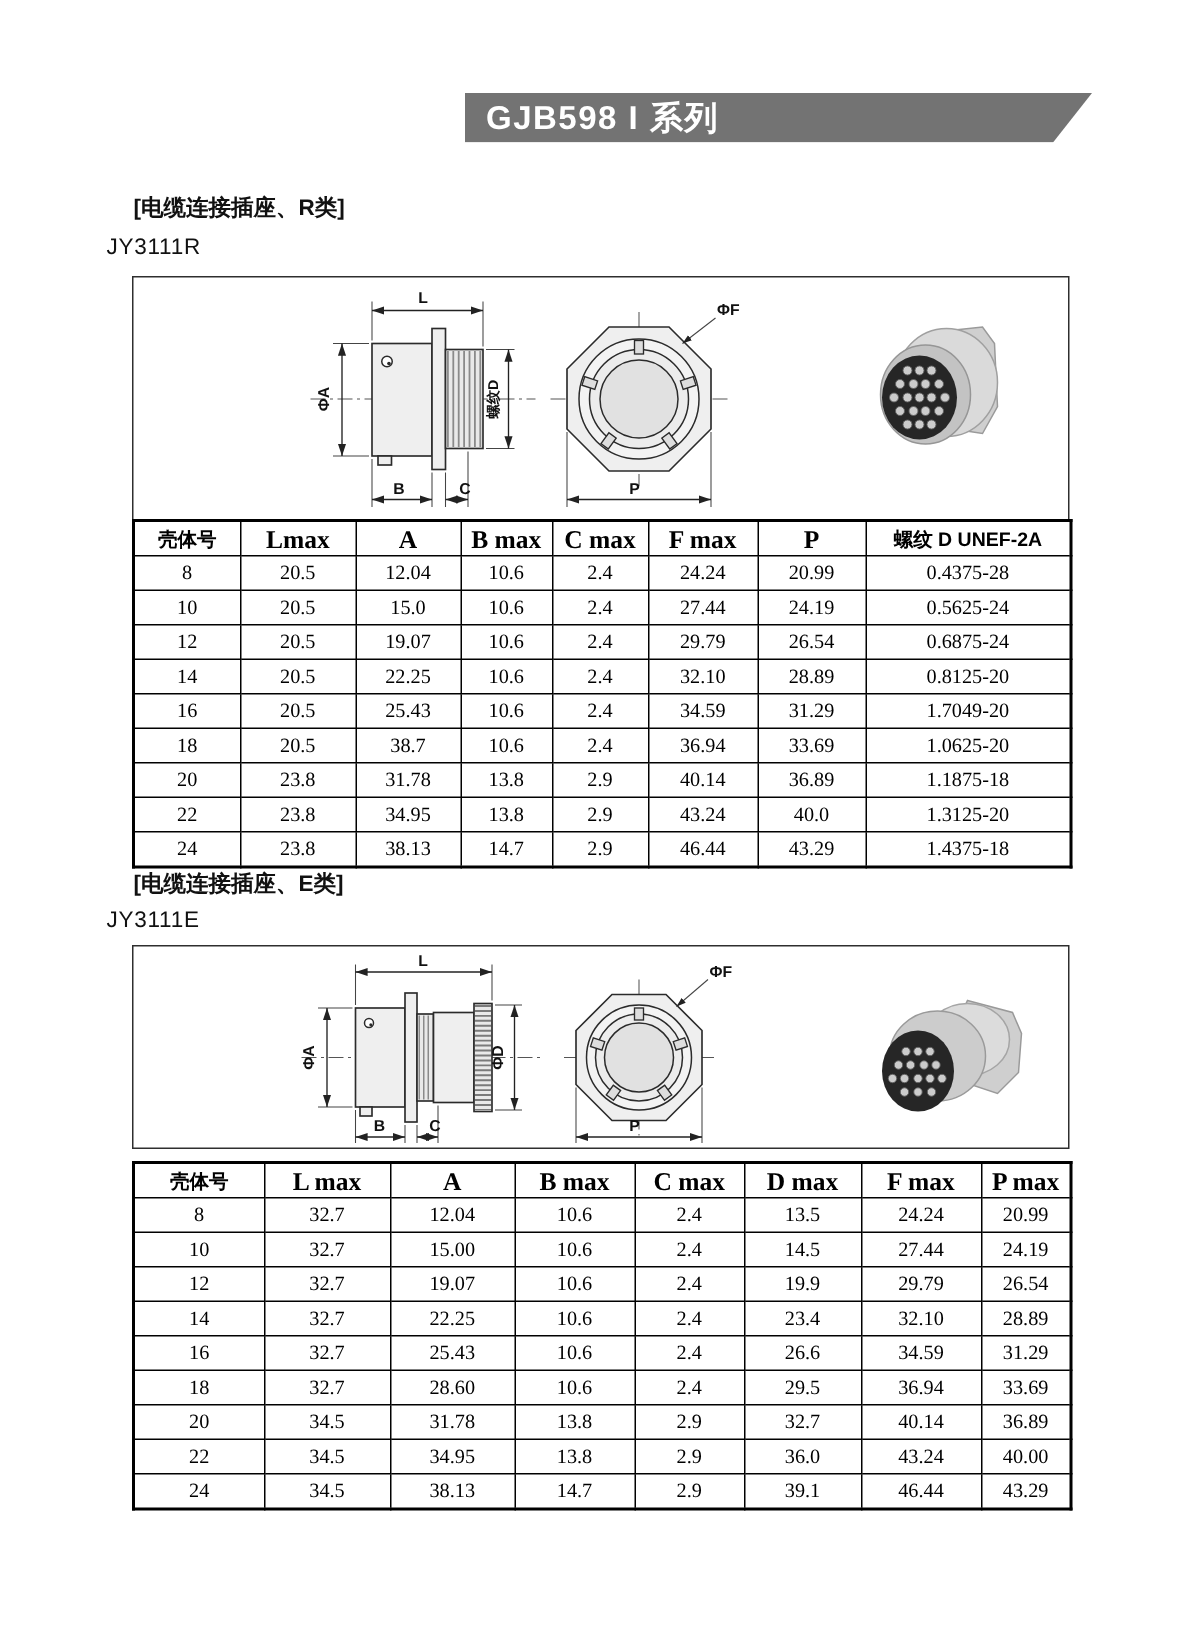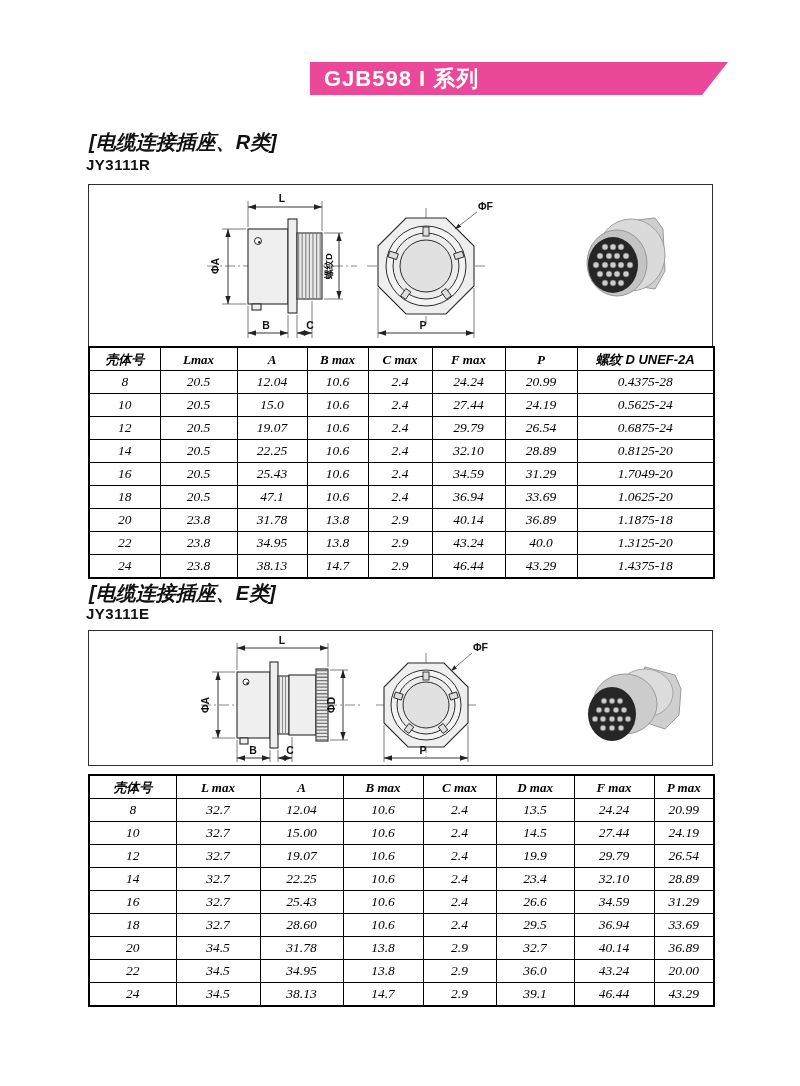--- a/index.html
+++ b/index.html
@@ -2,41 +2,41 @@
 <html><head>
 <meta charset="utf-8">
 <style>
   html,body{margin:0;padding:0;background:#e9e9e9;}
   .page{position:relative;width:800px;height:1086px;background:#ffffff;margin:0 auto;
         font-family:"Liberation Sans",sans-serif;color:#111;overflow:hidden;}
   .banner{position:absolute;left:310px;top:62px;width:418px;height:33px;
           display:flex;align-items:center;padding-left:14px;box-sizing:border-box;
           clip-path:polygon(0 0,100% 0,calc(100% - 26px) 100%,0 100%);}
   .banner span{font-weight:bold;font-size:22px;letter-spacing:1px;}
-  .sec-label{position:absolute;left:89px;font-weight:bold;font-size:20px;font-style:italic;}
-  .model{position:absolute;left:86px;font-weight:700;font-size:15px;letter-spacing:.5px;}
+  .sec-label{position:absolute;left:89px;font-weight:bold;font-size:15px;}
+  .model{position:absolute;left:71px;font-weight:400;font-size:15px;letter-spacing:.5px;}
   .dbox{position:absolute;left:88px;width:625px;border:1px solid #2e2e2e;box-sizing:border-box;background:#fff;}
   table.dim{position:absolute;left:88px;width:625px;border-collapse:collapse;table-layout:fixed;
-            font-family:"Liberation Serif",serif;font-size:13.5px;color:#000;font-style:italic;}
+            font-family:"Liberation Serif",serif;font-size:13.5px;color:#000;}
   table.dim{border:2px solid #000;}
   table.dim th,table.dim td{border:1px solid #000;text-align:center;padding:0;height:22px;line-height:1;}
-  table.dim th{font-weight:bold;font-size:13px;}
+  table.dim th{font-weight:bold;font-size:17px;}
   table.dim th.cn{font-family:"Liberation Sans",sans-serif;font-size:13px;}
   svg .shape{fill:#efefef;stroke:#2b2b2b;stroke-width:1.1;}
   svg .dim{stroke:#222;stroke-width:.9;}
   svg .ext{stroke:#444;stroke-width:.7;}
   svg .cl{stroke:#555;stroke-width:.7;stroke-dasharray:10 3 2 3;}
   svg text.dl{font:bold 10.5px "Liberation Sans",sans-serif;fill:#111;}
 </style>
 </head>
 <body>
 
 <div class="page">
 
-  <div class="banner" style="background: #ec4899; color: rgb(255, 255, 255);">
+  <div class="banner" style="background: #737373; color: rgb(255, 255, 255);">
     <span>GJB598 I 系列</span>
   </div>
 
   <div class="sec-label" style="top:129px">[电缆连接插座、R类]</div>
   <div class="model" style="top:156px">JY3111R</div>
 
   <div class="dbox" style="top:184px;height:163px">
     <svg width="623" height="161" viewBox="0 0 623 161">
       <defs>
         <marker id="ar1" markerWidth="10" markerHeight="7" refX="9" refY="3" orient="auto-start-reverse">
@@ -212,21 +212,21 @@
           <td>25.43</td>
           <td>10.6</td>
           <td>2.4</td>
           <td>34.59</td>
           <td>31.29</td>
           <td>1.7049-20</td>
         </tr>
         <tr>
           <td>18</td>
           <td>20.5</td>
-          <td>47.1</td>
+          <td>38.7</td>
           <td>10.6</td>
           <td>2.4</td>
           <td>36.94</td>
           <td>33.69</td>
           <td>1.0625-20</td>
         </tr>
         <tr>
           <td>20</td>
           <td>23.8</td>
           <td>31.78</td>
@@ -463,21 +463,21 @@
           <td>36.89</td>
         </tr>
         <tr>
           <td>22</td>
           <td>34.5</td>
           <td>34.95</td>
           <td>13.8</td>
           <td>2.9</td>
           <td>36.0</td>
           <td>43.24</td>
-          <td>20.00</td>
+          <td>40.00</td>
         </tr>
         <tr>
           <td>24</td>
           <td>34.5</td>
           <td>38.13</td>
           <td>14.7</td>
           <td>2.9</td>
           <td>39.1</td>
           <td>46.44</td>
           <td>43.29</td>

